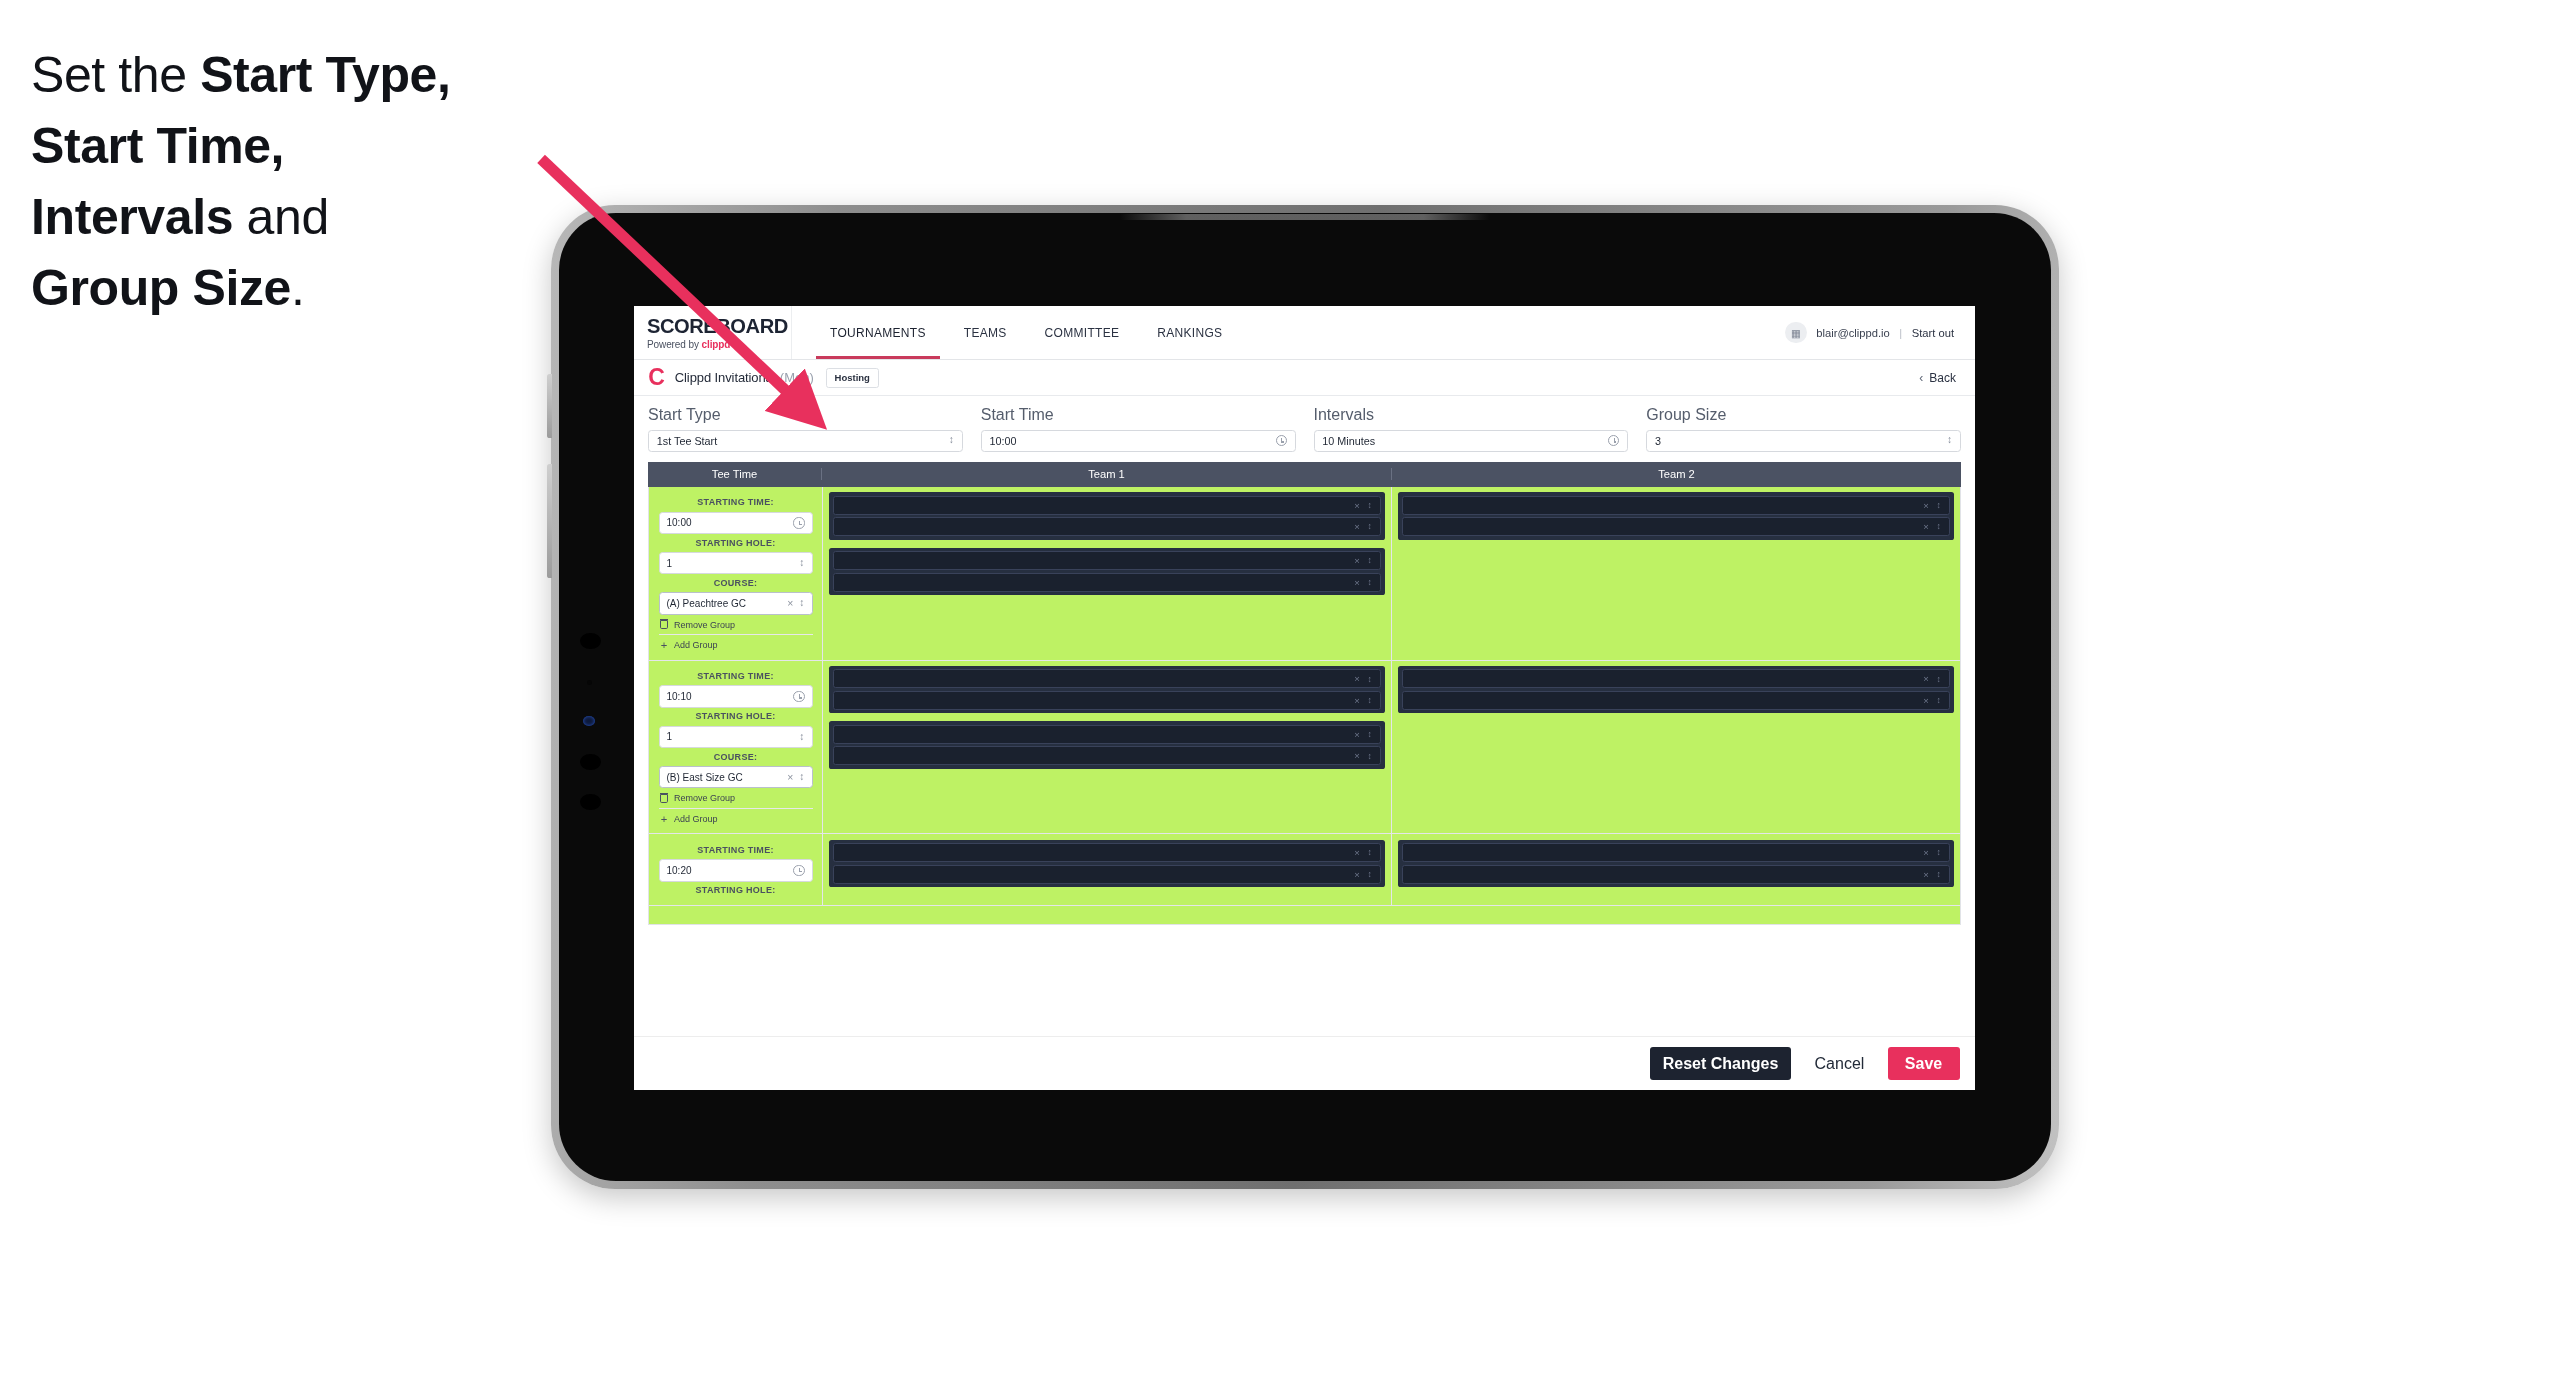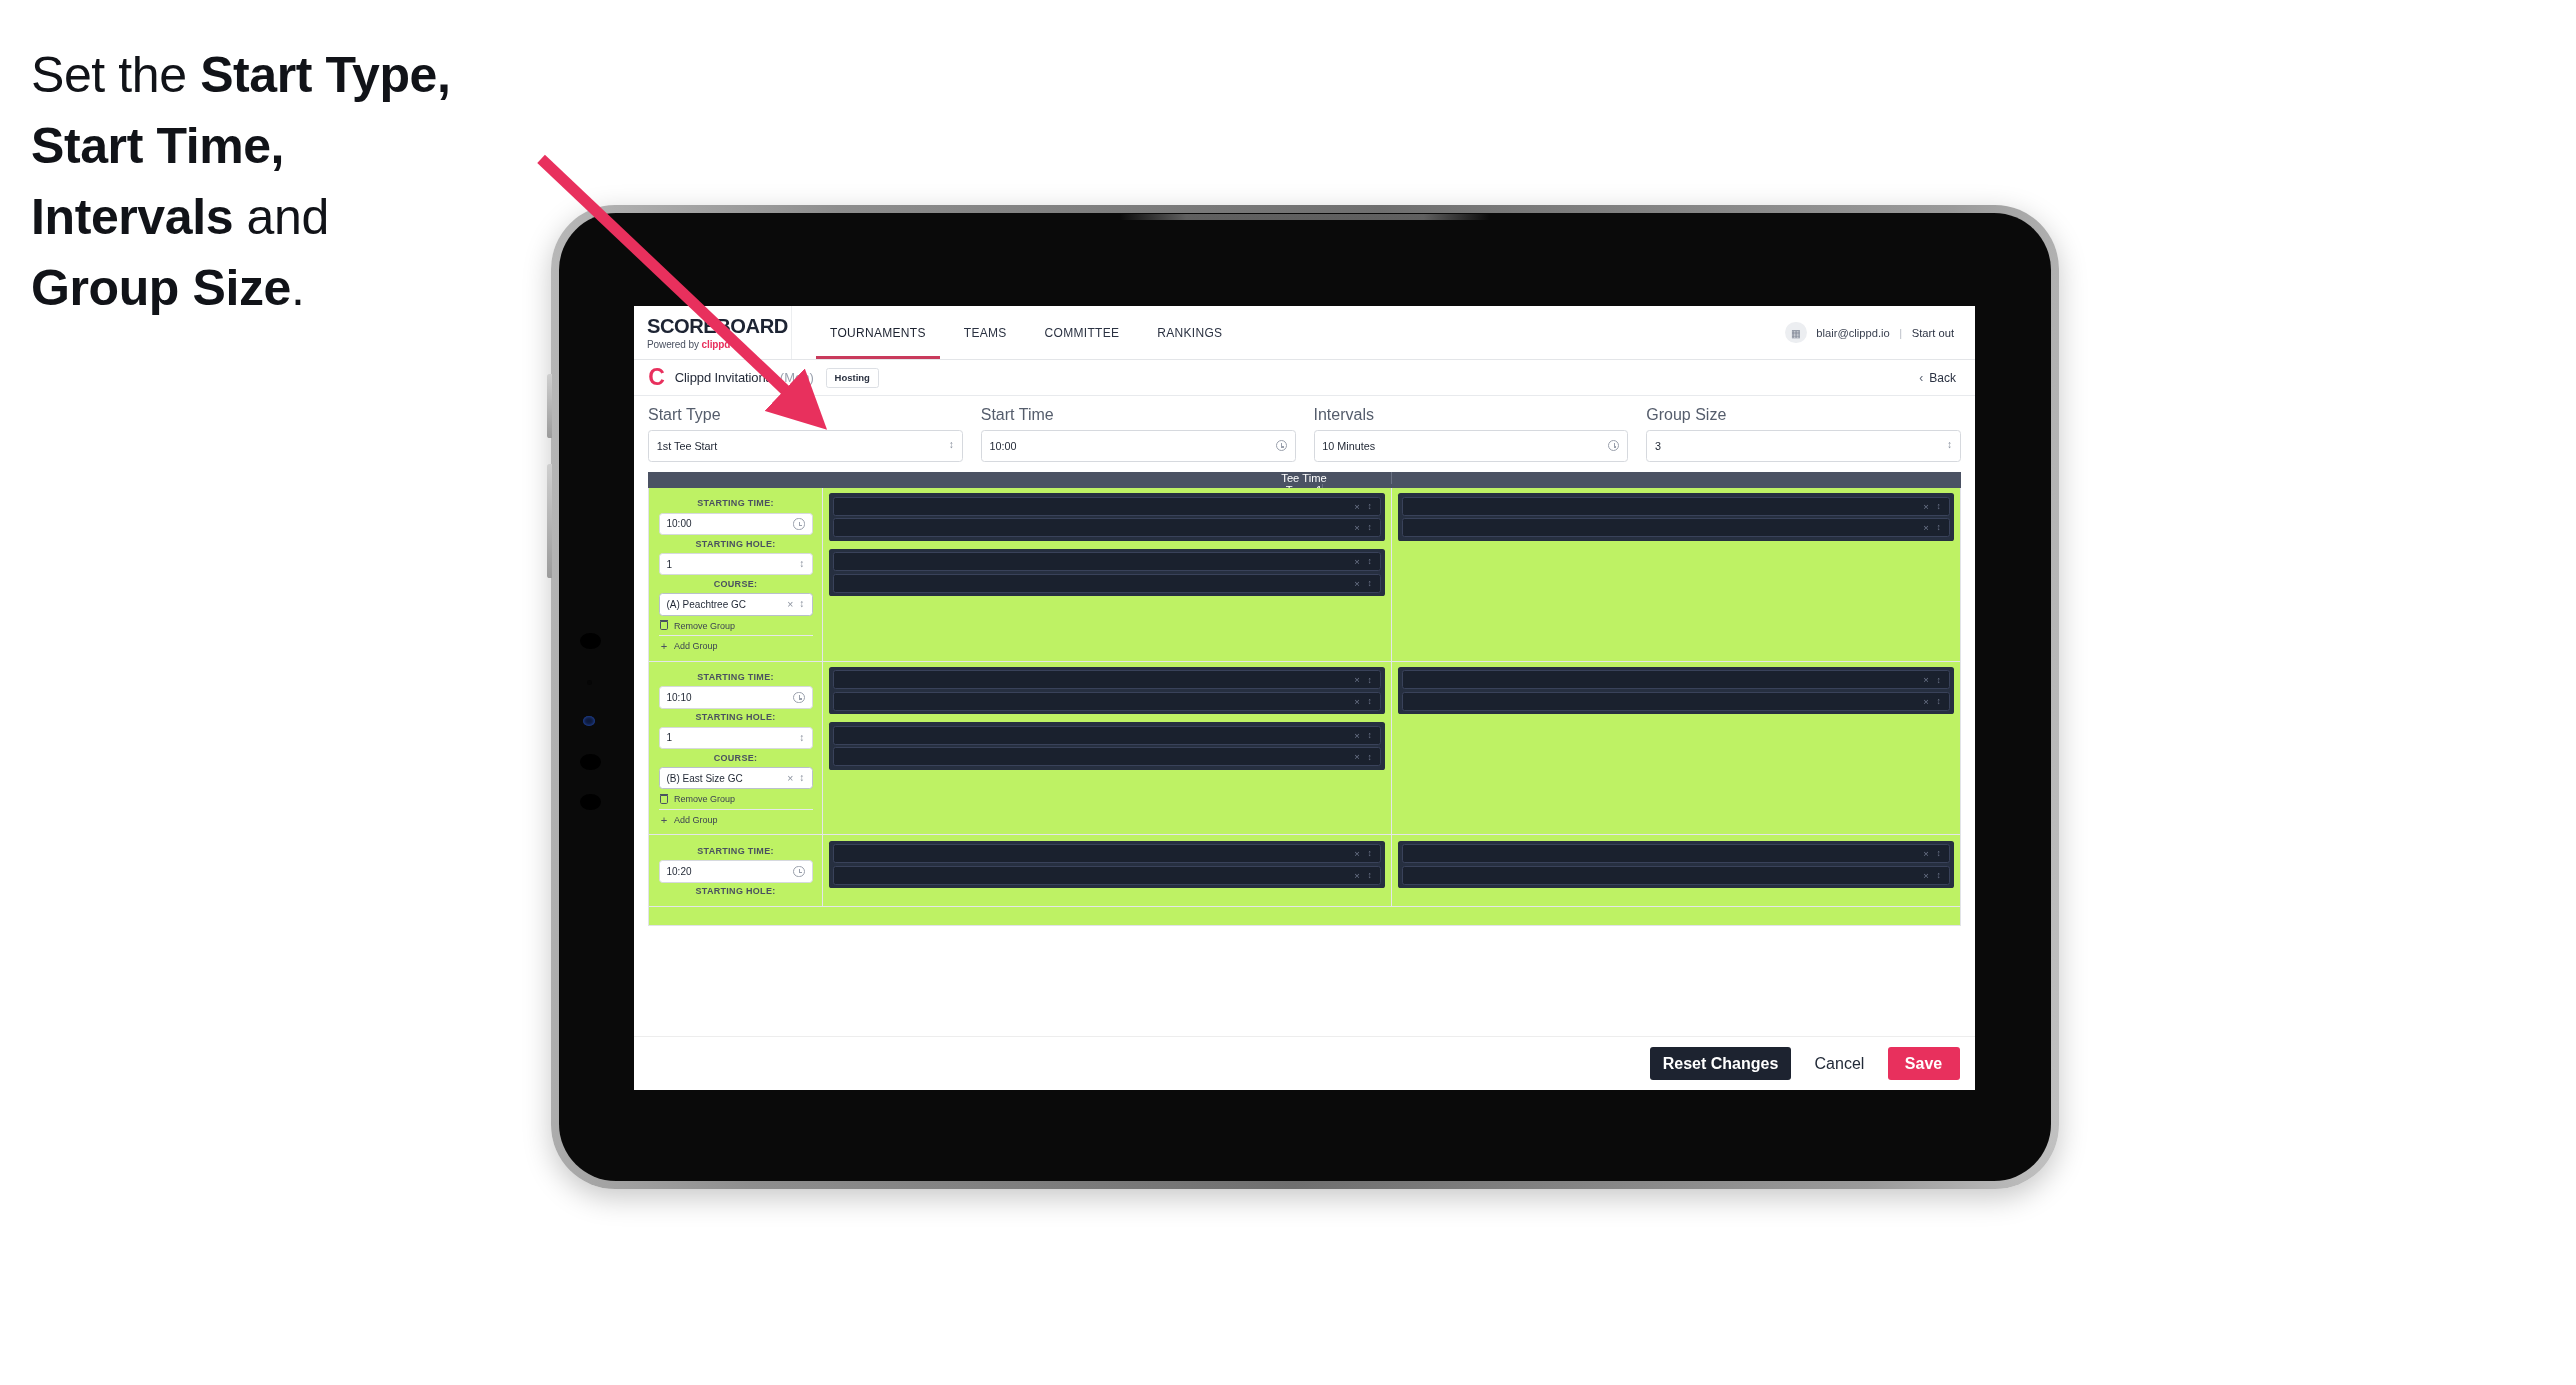--- a/index.html
+++ b/index.html
@@ -135,38 +135,38 @@
   }
   .chev { font-size: 12px; color:#5d6575; }
 
   
   .settings {
     display:grid; grid-template-columns: repeat(4, 1fr);
     gap: 18px; padding: 10.4px 14px 10.4px 14px; background:#fff;
   }
   .field-label { font-size: 16px; color:#555d6c; margin-bottom: 5.2px; }
   .ctrl {
-    height: 32px; border:0.9px solid #d6d9de; border-radius: 3.5px; background:#fff;
+    height: 22px; border:0.9px solid #d6d9de; border-radius: 3.5px; background:#fff;
     display:flex; align-items:center; padding: 0 7.8px;
     font-size: 10.8px; color:#1f2633;
   }
   .ctrl .val { flex: 1; }
   .ic-stepper { color:#8b929f; font-size: 10.4px; line-height: 1; }
   .ic-clock {
     width: 11.2px; height: 11.2px; border:1.2px solid #9aa0ac; border-radius:50%;
     position: relative; flex: 0 0 auto;
   }
   .ic-clock::before { content:""; position:absolute; left:4.3px; top:2.2px; width:1.2px; height:3.9px; background:#9aa0ac; }
   .ic-clock::after { content:""; position:absolute; left:4.3px; top:5.4px; width:2.9px; height:1.2px; background:#9aa0ac; }
 
   
   .table-wrap { padding: 0 14px; }
   .thead {
     display:flex; background:#4b5263; color:#fff;
-    height: 16px; align-items:center; font-size: 11.2px; flex-direction: column;
+    height: 25px; align-items:center; font-size: 11.2px;
   }
   .th { text-align:center; }
   .th.tee { width: 174px; border-right: 0.9px solid #6a7183; }
   .th.t1 { flex:1; border-right: 0.9px solid #6a7183; }
   .th.t2 { flex:1; }
 
   .tbody { border:0.9px solid #e1e3e7; border-top:none; background:#bef264; height: 438px; overflow:hidden; position:relative; }
   .trow { display:flex; border-bottom:0.9px solid #e4e6ea; }
   .cell-tee {
     width: 174px; border-right:0.9px solid #e4e6ea;

